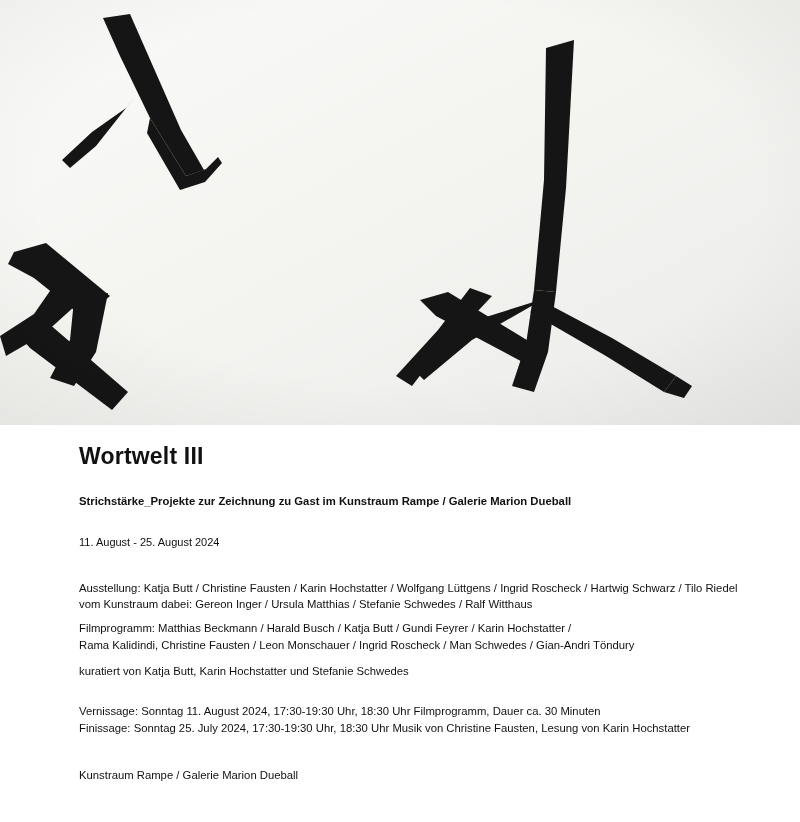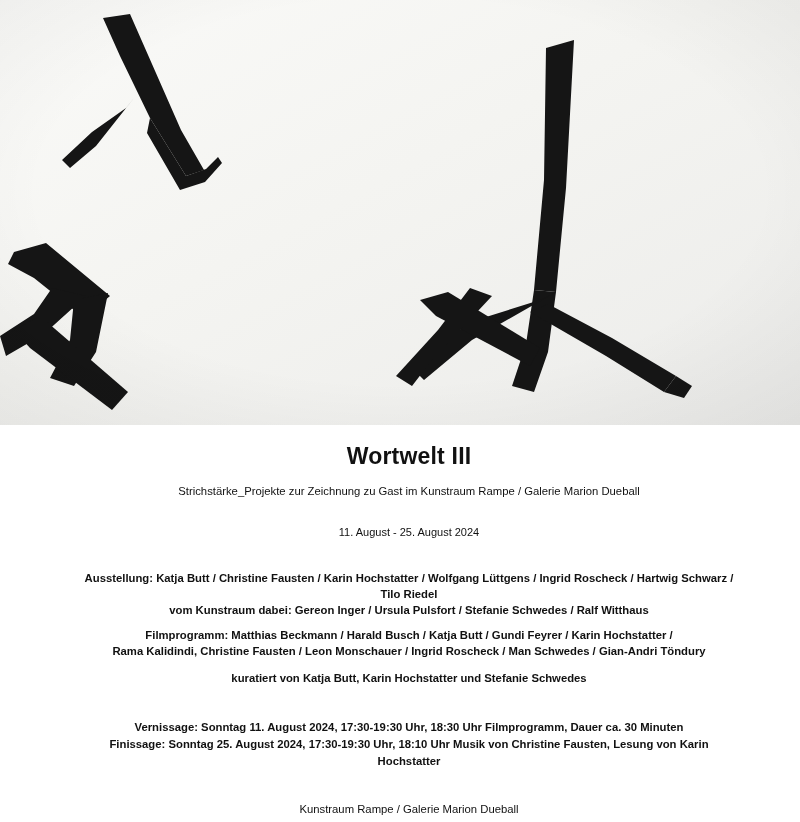--- a/index.html
+++ b/index.html
@@ -12,21 +12,20 @@
     height: 822px;
     font-family: "Liberation Sans", sans-serif;
     color: #111111;
     overflow: hidden;
   }
   .page {
     position: relative;
     width: 800px;
     height: 668px;
     background: #ffffff;
-    text-align: center;
   }
 
   
   .artwork {
     position: relative;
     width: 800px;
     height: 425px;
     background: #f7f7f5;
     overflow: hidden;
   }
@@ -47,46 +46,46 @@
   .title {
     font-size: 23px;
     font-weight: bold;
     letter-spacing: 0.2px;
     margin: 0 0 0 0;
     line-height: 1.2;
   }
 
   .subtitle {
     font-size: 11.3px;
-    font-weight: normal;
-    margin-top: 13px;
+    font-weight: bold;
+    margin-top: 23px;
     line-height: 1.35;
   }
 
   .dates {
     font-size: 11px;
     font-weight: normal;
     margin-top: 26px;
     line-height: 1.35;
   }
 
   .block-bold {
     font-size: 11.3px;
-    font-weight: bold;
+    font-weight: normal;
     line-height: 1.45;
   }
 
   .group-exhibition { margin-top: 30px; }
   .group-film { margin-top: 8px; }
   .group-curated { margin-top: 10px; }
 
   .group-events {
-    margin-top: 33px;
+    margin-top: 23px;
     font-size: 11.3px;
-    font-weight: bold;
+    font-weight: normal;
     line-height: 1.5;
   }
 
   .group-venue {
     margin-top: 31px;
     font-size: 11.3px;
     font-weight: normal;
     line-height: 1.5;
   }
 
@@ -146,35 +145,35 @@
   <div class="content">
 
     <h1 class="title">Wortwelt III</h1>
 
     <div class="subtitle">Strichstärke_Projekte zur Zeichnung zu Gast im Kunstraum Rampe / Galerie Marion Dueball</div>
 
     <div class="dates">11. August - 25. August 2024</div>
 
     <div class="block-bold group-exhibition">
       <span class="line">Ausstellung: Katja Butt / Christine Fausten / Karin Hochstatter / Wolfgang Lüttgens / Ingrid Roscheck / Hartwig Schwarz / Tilo Riedel</span>
-      <span class="line">vom Kunstraum dabei: Gereon Inger / Ursula Pulsfort / Stefanie Schwedes / Ralf Witthaus</span>
+      <span class="line">vom Kunstraum dabei: Gereon Inger / Ursula Matthias / Stefanie Schwedes / Ralf Witthaus</span>
     </div>
 
     <div class="block-bold group-film">
       <span class="line">Filmprogramm: Matthias Beckmann / Harald Busch / Katja Butt / Gundi Feyrer / Karin Hochstatter /</span>
       <span class="line">Rama Kalidindi, Christine Fausten / Leon Monschauer / Ingrid Roscheck / Man Schwedes / Gian-Andri Töndury</span>
     </div>
 
     <div class="block-bold group-curated">
       <span class="line">kuratiert von Katja Butt, Karin Hochstatter und Stefanie Schwedes</span>
     </div>
 
     <div class="group-events">
       <span class="line">Vernissage: Sonntag 11. August 2024, 17:30-19:30 Uhr, 18:30 Uhr Filmprogramm, Dauer ca. 30 Minuten</span>
-      <span class="line">Finissage: Sonntag 25. August 2024, 17:30-19:30 Uhr, 18:10 Uhr Musik von Christine Fausten, Lesung von Karin Hochstatter</span>
+      <span class="line">Finissage: Sonntag 25. July 2024, 17:30-19:30 Uhr, 18:30 Uhr Musik von Christine Fausten, Lesung von Karin Hochstatter</span>
     </div>
 
     <div class="group-venue">
       <span class="line">Kunstraum Rampe / Galerie Marion Dueball</span>
 
     </div>
 
   </div>
 </div>
 

